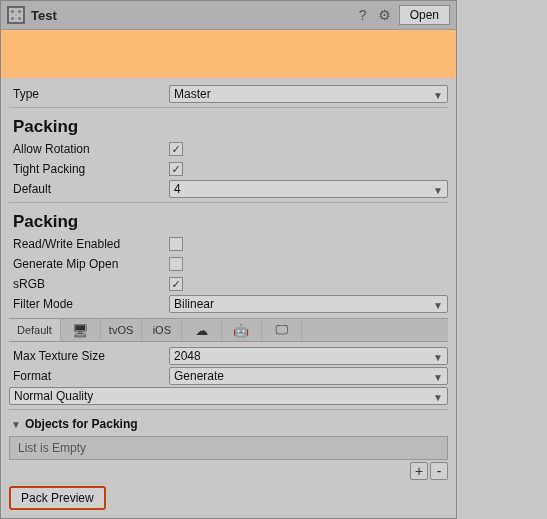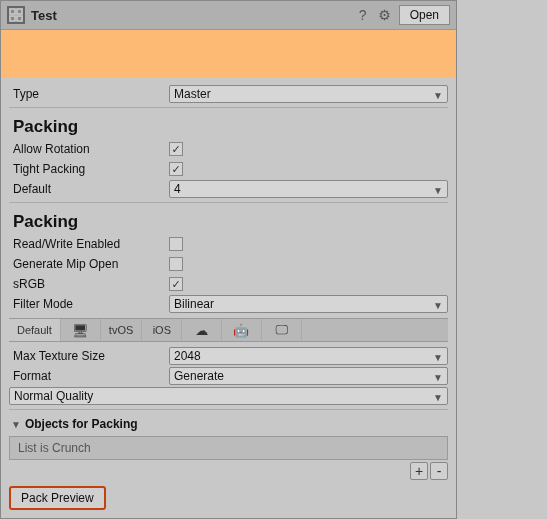--- a/index.html
+++ b/index.html
@@ -386,21 +386,21 @@
 
     <div class="separator"></div>
 
     
     <div class="objects-section">
       <div class="objects-header">
         <span class="triangle">▼</span>
         <span>Objects for Packing</span>
       </div>
       <div class="list-empty-box">
-        <span>List is Crunch</span>
+        <span>List is Empty</span>
       </div>
       <div class="add-remove-row">
         <div class="add-btn">+</div>
         <div class="remove-btn">-</div>
       </div>
     </div>
 
     
     <button class="pack-preview-btn">Pack Preview</button>
 

